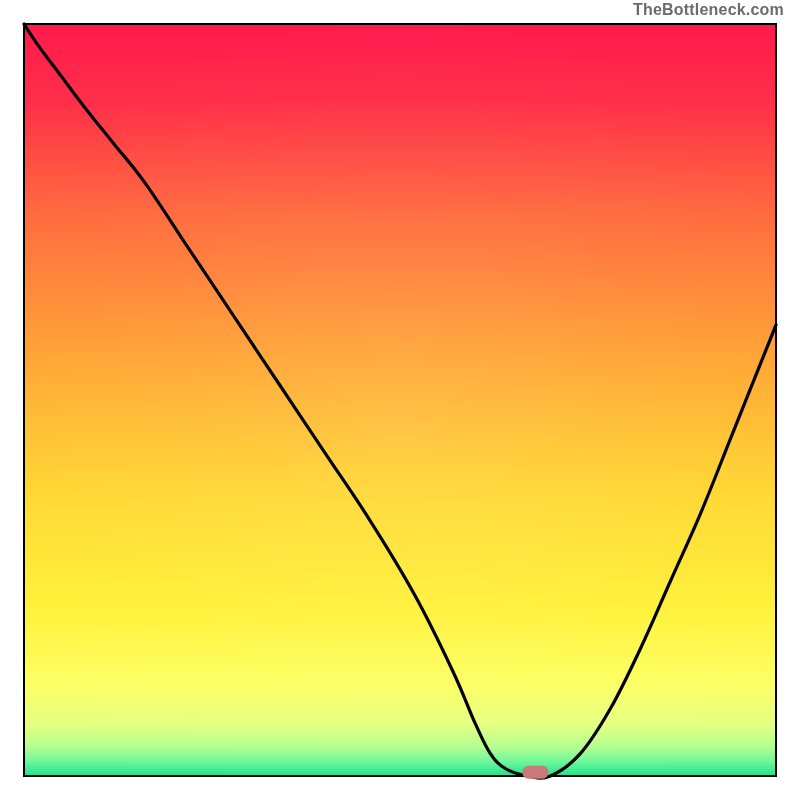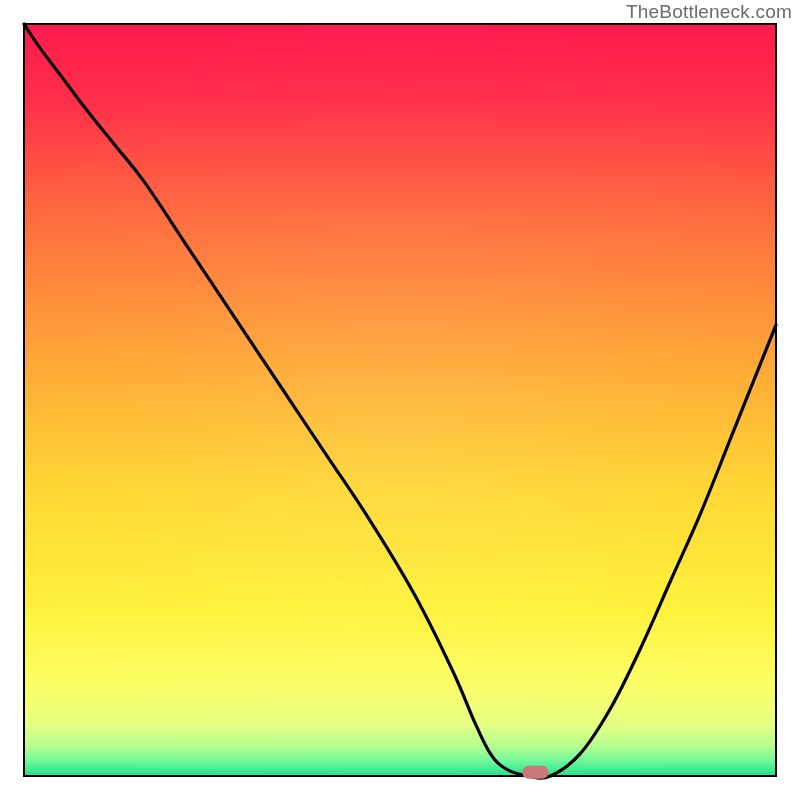--- a/index.html
+++ b/index.html
@@ -11,23 +11,23 @@
     font-family: Arial, Helvetica, sans-serif;
   }
   .container {
     position: relative;
     width: 800px;
     height: 800px;
   }
   .watermark {
     position: absolute;
     top: 1px;
-    right: 8px;
-    font-size: 19px;
-    font-weight: 400;
+    right: 16px;
+    font-size: 16px;
+    font-weight: 700;
     color: #6b6b6b;
     letter-spacing: 0.2px;
     z-index: 10;
   }
   svg.chart {
     position: absolute;
     top: 0;
     left: 0;
     width: 800px;
     height: 800px;

